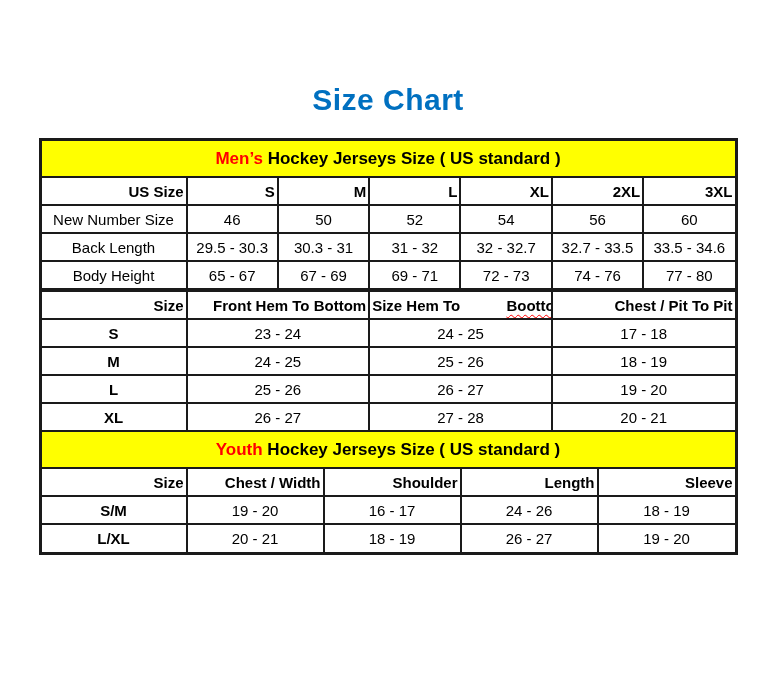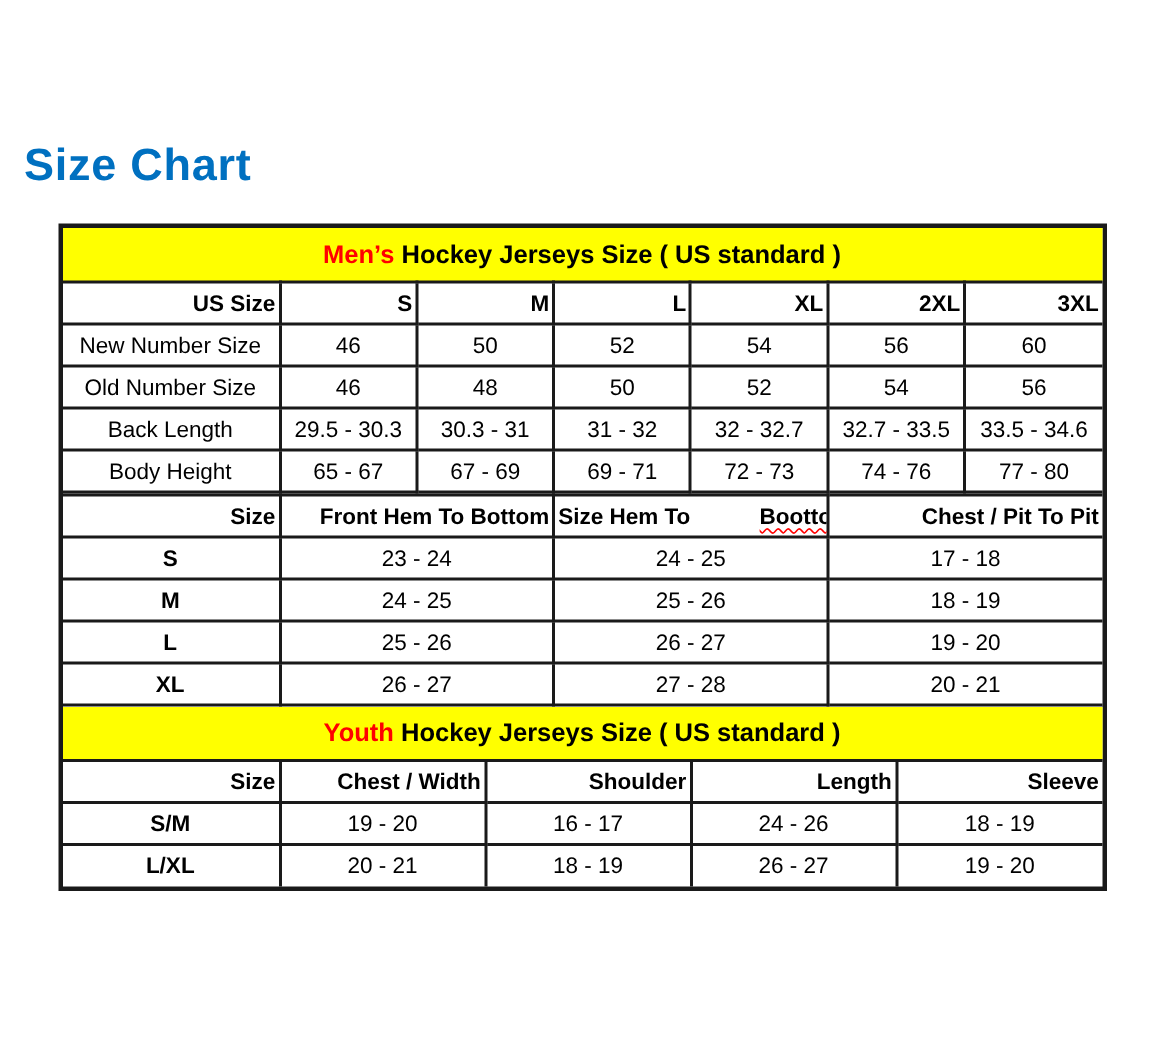--- a/index.html
+++ b/index.html
@@ -5,21 +5,22 @@
   * { box-sizing: border-box; }
   html, body { margin: 0; padding: 0; background: #ffffff; }
   body {
     width: 776px; height: 692px;
     font-family: "Liberation Sans", "DejaVu Sans", sans-serif;
     color: #000;
   }
   .page { position: relative; width: 776px; height: 692px; overflow: hidden; }
 
   .title {
-    margin: 16px; padding-top: 78px;
+    margin: 5px; padding-top: 78px;
+    text-align: center;
     font-size: 30px; font-weight: bold;
     color: #0070C0;
     letter-spacing: 0.5px;
   }
 
   .chart-box {
     width: 699px;
     margin: 21px auto 0 auto;
     border: 3px solid #1a1a1a;
     background: #fff;
@@ -95,29 +96,20 @@
       <tr>
         <td>New Number Size</td>
         <td>46</td>
         <td>50</td>
         <td>52</td>
         <td>54</td>
         <td>56</td>
         <td>60</td>
       </tr>
       <tr>
-        <td>Old Number Size</td>
-        <td>46</td>
-        <td>48</td>
-        <td>50</td>
-        <td>52</td>
-        <td>54</td>
-        <td>56</td>
-      </tr>
-      <tr>
         <td>Back Length</td>
         <td>29.5 - 30.3</td>
         <td>30.3 - 31</td>
         <td>31 - 32</td>
         <td>32 - 32.7</td>
         <td>32.7 - 33.5</td>
         <td>33.5 - 34.6</td>
       </tr>
       <tr>
         <td>Body Height</td>

